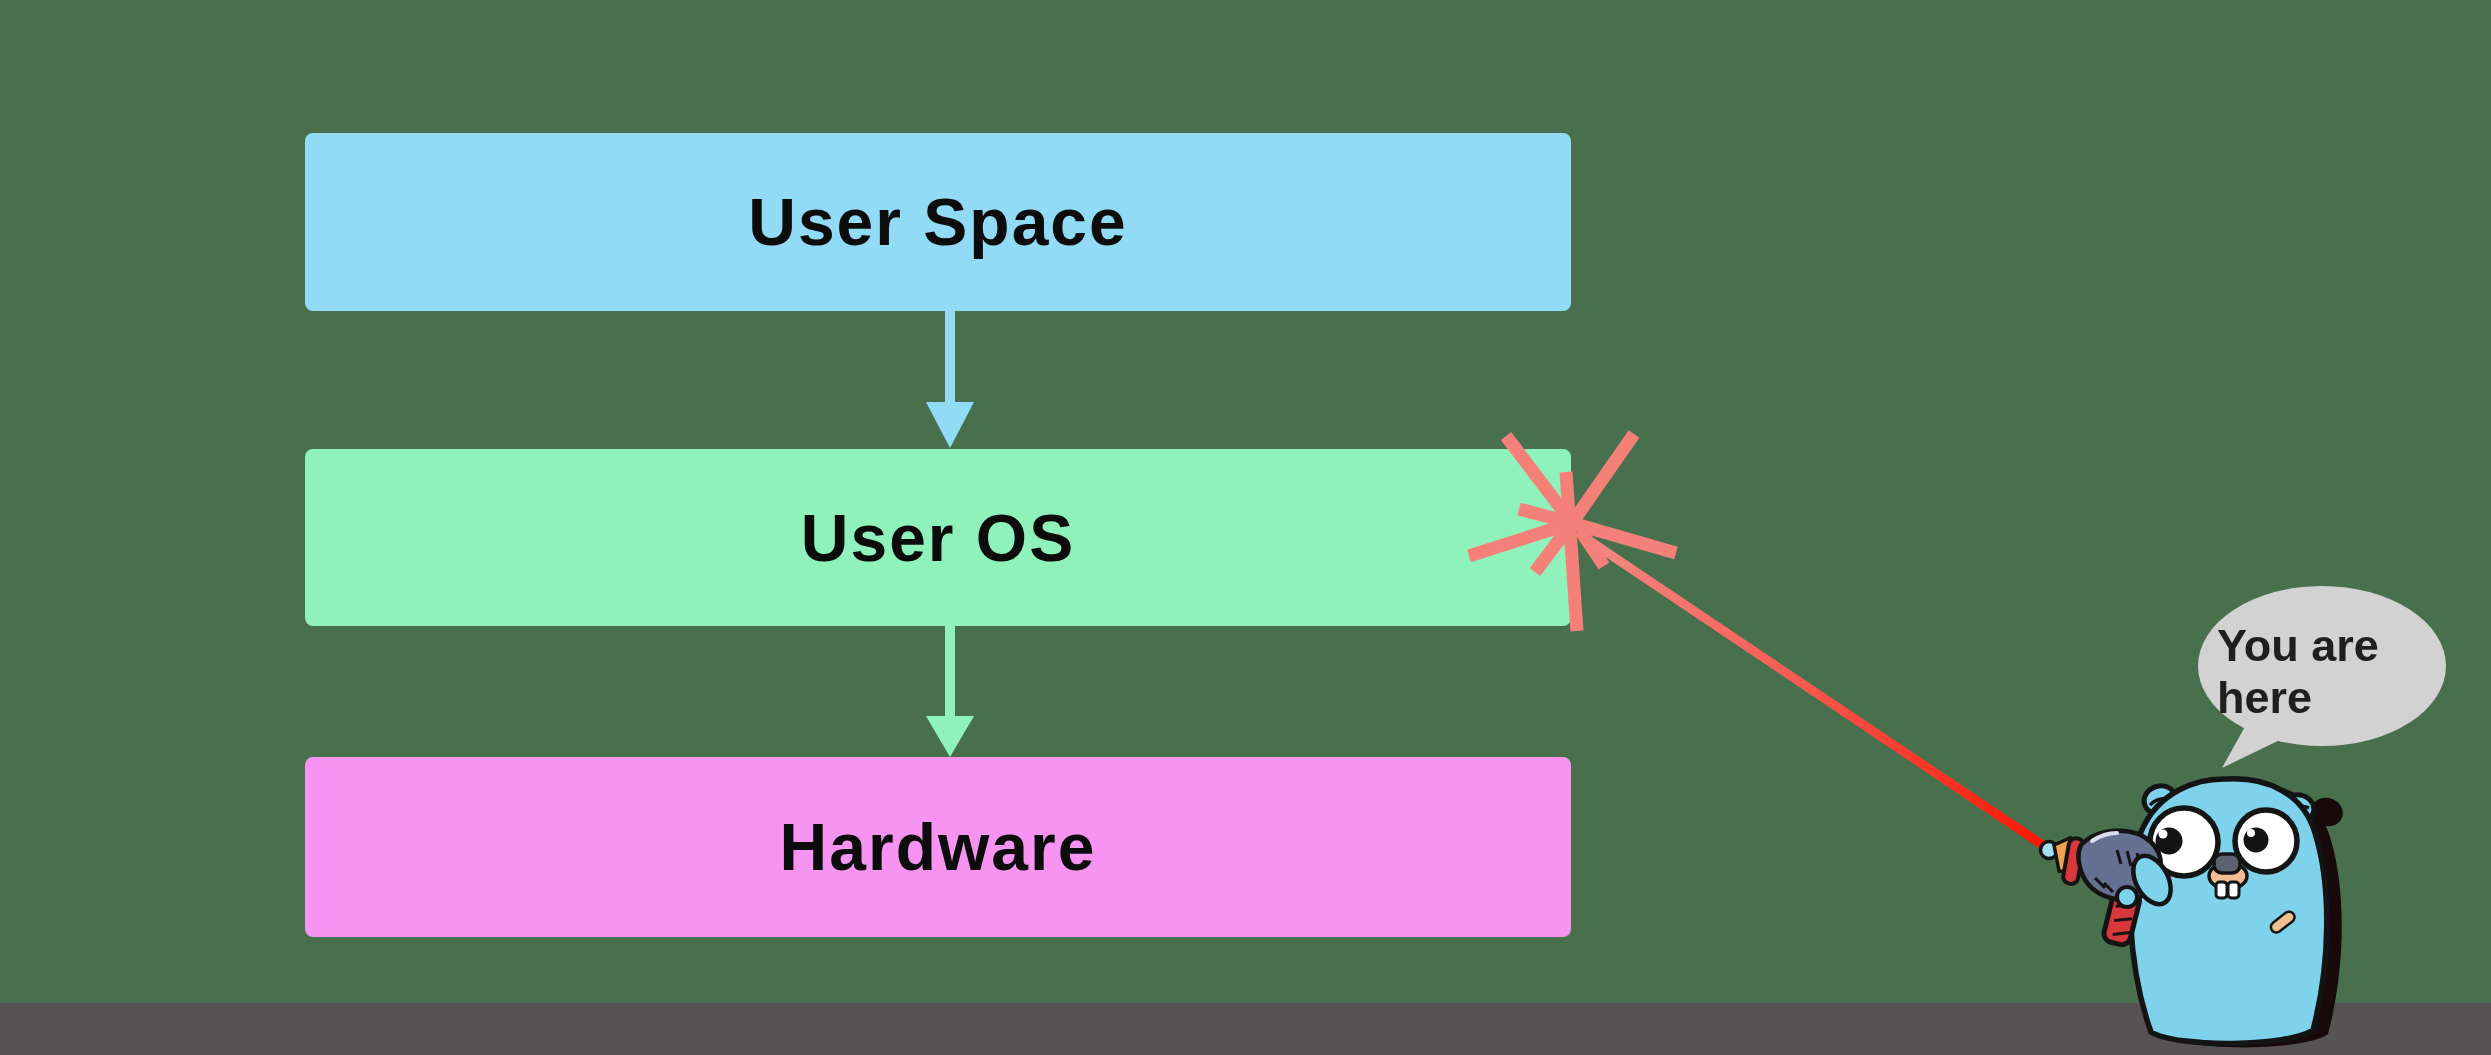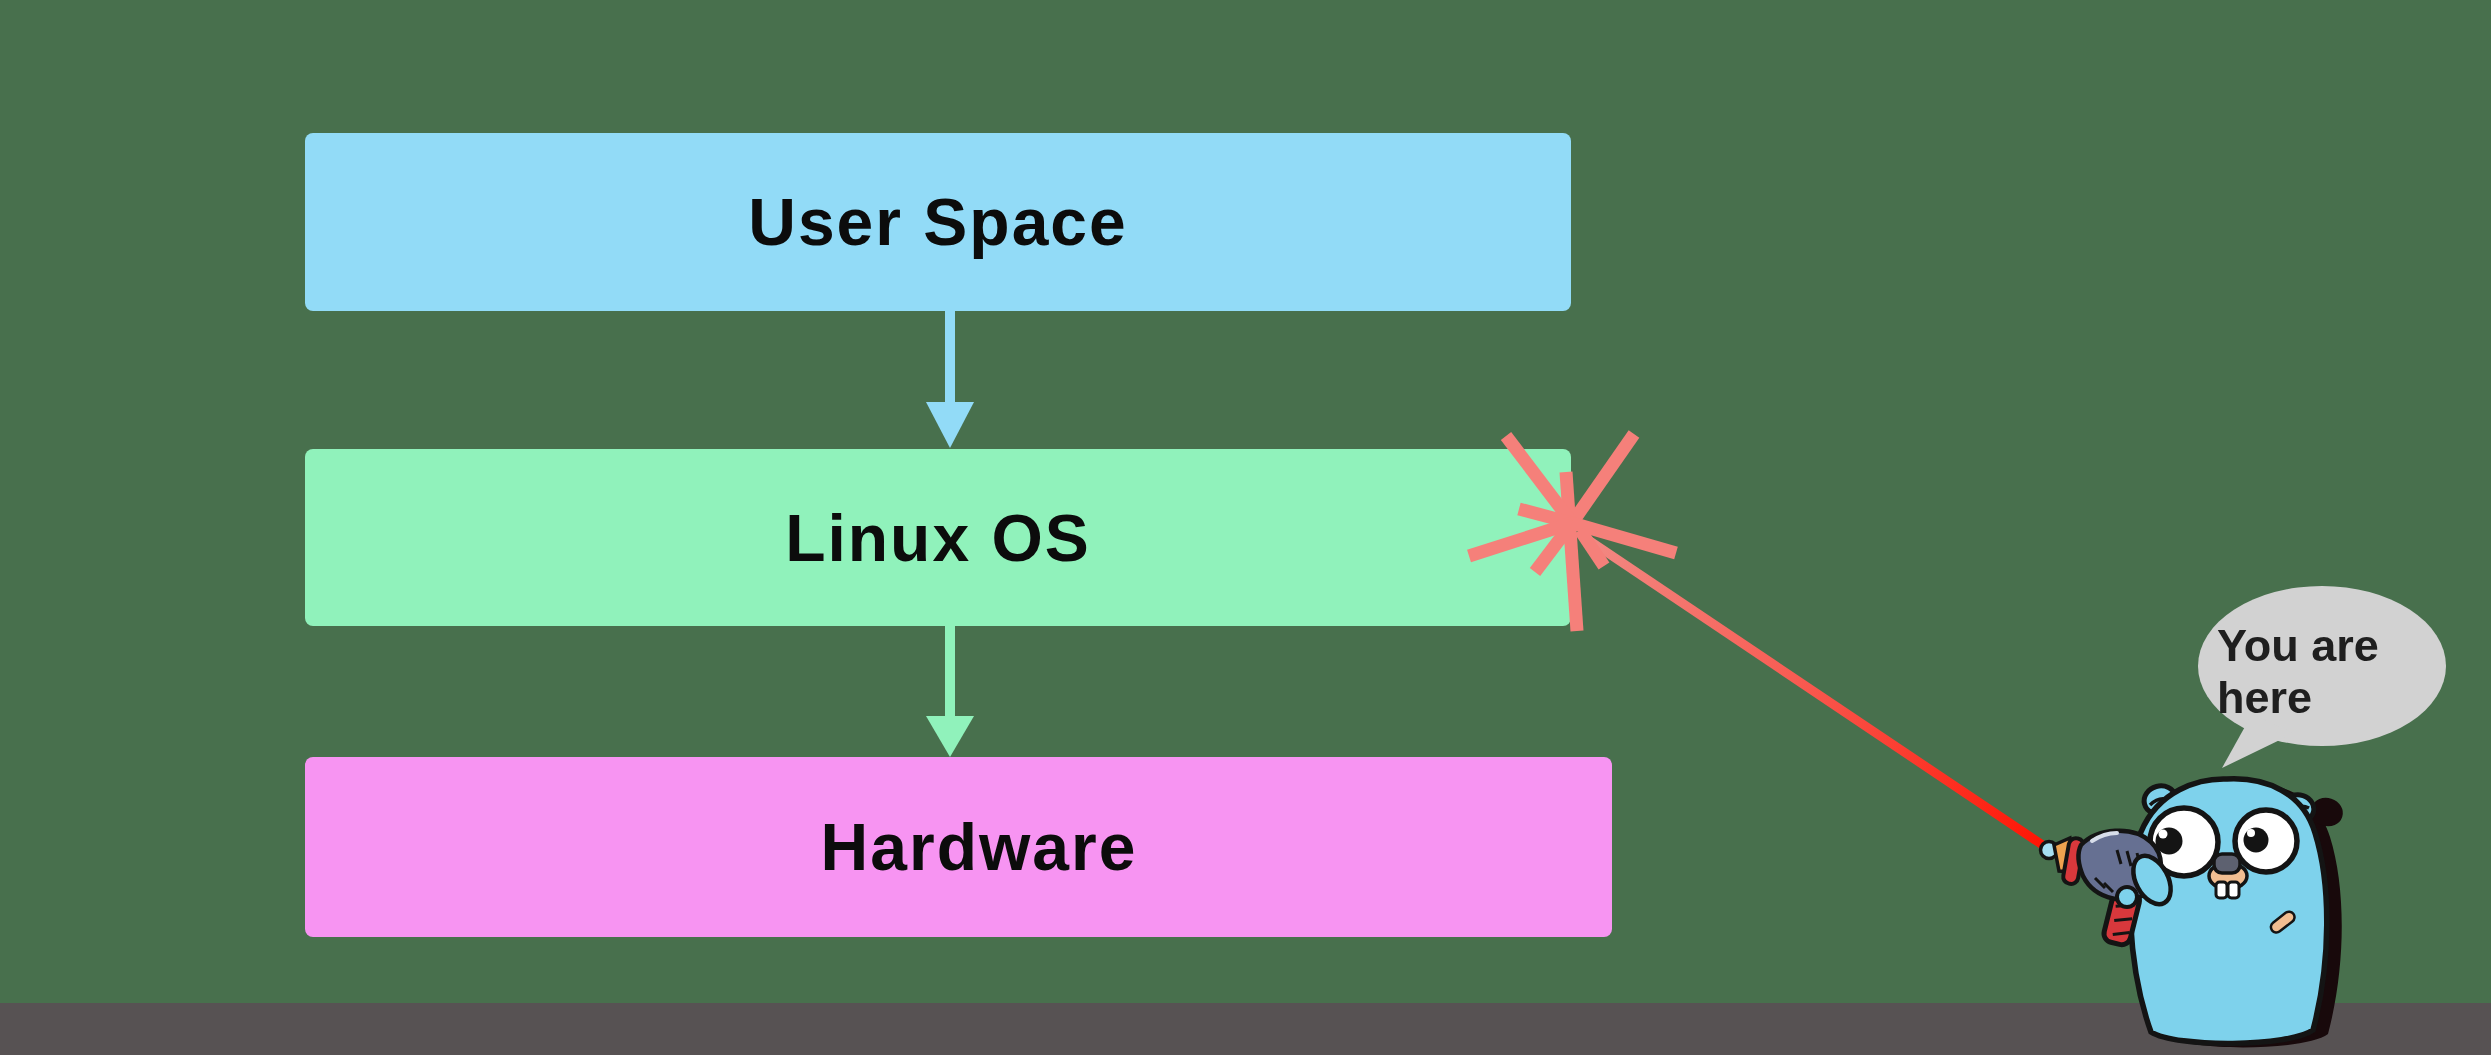--- a/index.html
+++ b/index.html
@@ -30,21 +30,21 @@
     z-index: 2;
   }
   .box span {
     font-size: 66px;
     font-weight: 800;
     letter-spacing: 2px;
     color: #0C0C0C;
   }
   .box-user     { top: 133px; height: 178px; background: #92DBF7; }
   .box-linux    { top: 449px; height: 177px; background: #90F2BB; }
-  .box-hardware { top: 757px; height: 180px; background: #F794F2; padding-left: 41px; }
+  .box-hardware { top: 757px; height: 180px; background: #F794F2; }
   .gfx {
     position: absolute;
     left: 0; top: 0;
     width: 2491px; height: 1055px;
     z-index: 3;
   }
   .bubble-text {
     position: absolute;
     left: 2217px; top: 620px;
     width: 210px;
@@ -59,21 +59,21 @@
 <body>
 
 <div class="scene">
 
   <div class="floor"></div>
 
   <div class="box box-user">
     <span>User Space</span>
   </div>
   <div class="box box-linux">
-    <span>Linux OS</span>
+    <span>User OS</span>
   </div>
   <div class="box box-hardware">
     <span>Hardware</span>
   </div>
 
   <svg class="gfx" viewBox="0 0 2491 1055" xmlns="http://www.w3.org/2000/svg">
     <defs>
       <linearGradient id="laserGrad" gradientUnits="userSpaceOnUse" x1="2047" y1="848" x2="1584" y2="537">
         <stop offset="0" stop-color="#FF1403"></stop>
         <stop offset="0.55" stop-color="#F85C53"></stop>

